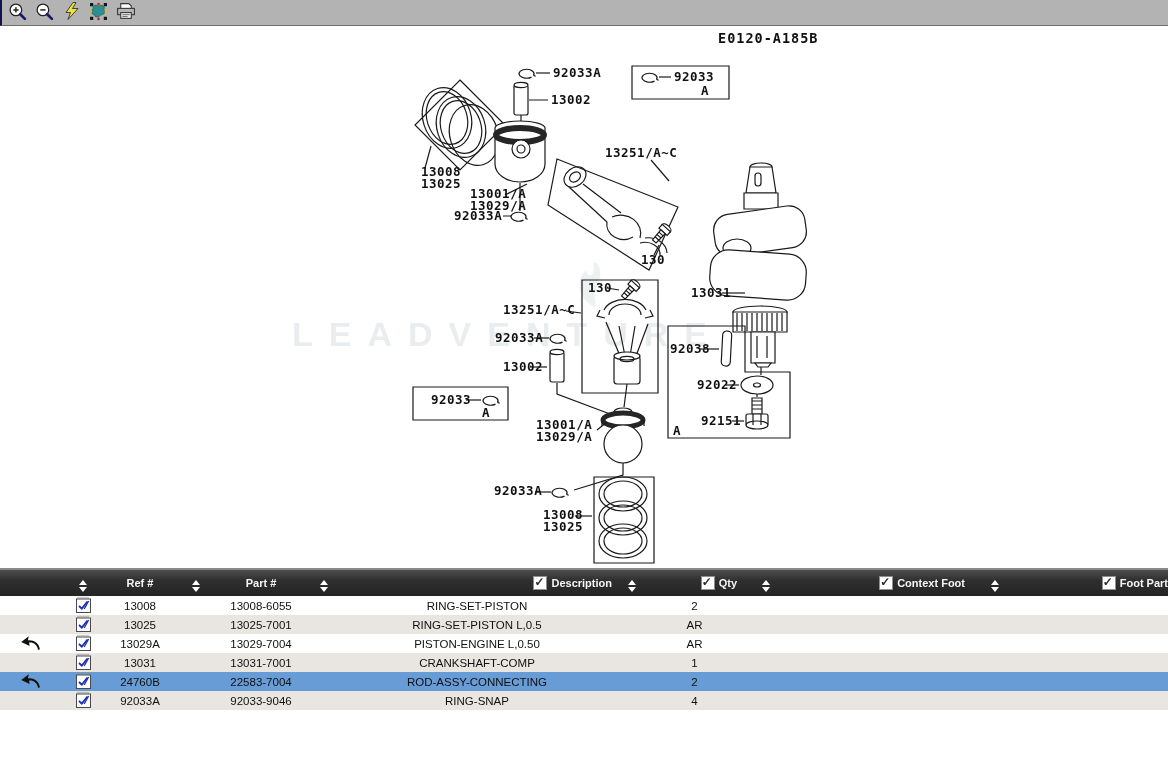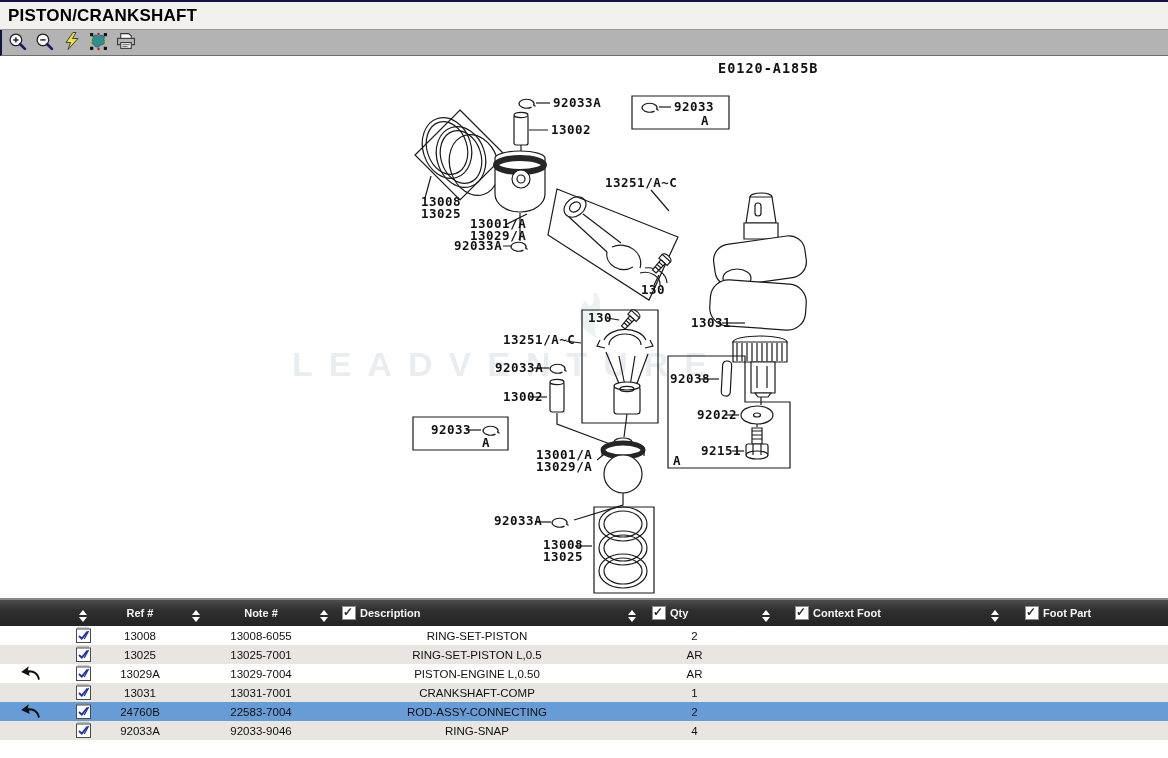--- a/index.html
+++ b/index.html
@@ -21,42 +21,39 @@
   .pt{stroke:#1a1a1a;stroke-width:1.2;fill:#ffffff;}
   .plabel{font-family:"DejaVu Sans Mono",monospace;font-weight:bold;font-size:12.5px;fill:#111;letter-spacing:.5px;}
   .diacode{font-family:"DejaVu Sans Mono",monospace;font-weight:bold;font-size:13.5px;fill:#111;letter-spacing:1px;}
   .wmtext{font-family:"Liberation Sans",sans-serif;font-weight:bold;font-size:34px;fill:#88a2ab;opacity:.18;letter-spacing:16px;}
   .wmflame{fill:#88a2ab;opacity:.15;}
 
   
   table.parts{border-collapse:collapse;table-layout:fixed;width:1168px;font-family:"Liberation Sans",sans-serif;}
   table.parts thead tr{height:27px;}
   table.parts th{background:linear-gradient(180deg,#4d4d4d 0%,#2f2f2f 40%,#242424 100%);border-top:2px solid #8a8a8a;color:#f5f5f5;font-size:11px;font-weight:bold;padding:0;vertical-align:middle;}
-  .thflex{display:flex;align-items:center;justify-content:flex-start;gap:4px;}
+  .thflex{display:flex;align-items:center;justify-content:flex-end;gap:4px;}
   table.parts td{height:18px;padding:0;font-size:11.5px;color:#101010;text-align:center;vertical-align:middle;overflow:hidden;white-space:nowrap;}
   table.parts tbody tr{background:#ffffff;}
   table.parts tbody tr:nth-child(even){background:#e9e6e1;}
   table.parts tbody tr.sel,table.parts tbody tr.sel:nth-child(even){background:#689cd6;}
   .c-arrow{text-align:center;}
   .c-icon{text-align:center;}
   .sort{display:inline-flex;flex-direction:column;align-items:center;gap:2px;}
   .sort i{display:block;width:0;height:0;border-left:4px solid transparent;border-right:4px solid transparent;}
   .sort .up{border-bottom:5px solid #fff;}
   .sort .down{border-top:5px solid #fff;}
   .cb{width:12px;height:12px;background:#fff;border:1px solid #8f8f8f;display:inline-block;position:relative;}
   .cb::after{content:"\2713";position:absolute;left:0px;top:-2px;font-size:12px;color:#2b2b2b;font-weight:bold;}
 </style>
 </head>
 <body>
 
 <div class="app">
 
-  <div class="titlebar">
-    <span class="title">PISTON/CRANKSHAFT</span>
-  </div>
 
   <div class="toolbar">
     <button class="tbtn">
       <span>
         <svg width="19" height="19" viewBox="0 0 18 18">
             <circle cx="7.5" cy="7.5" r="5.5" fill="#fff" stroke="#222" stroke-width="1.2"></circle>
             <path d="M11.6,11.6 L16,16" stroke="#1a1a6e" stroke-width="2.6" stroke-linecap="round"></path>
             <path d="M5,7.5 H10 M7.5,5 V10" stroke="#222" stroke-width="1.4"></path>
           </svg>
       </span>
@@ -308,21 +305,21 @@
         <th></th>
         <th><span class="sort">
               <i class="up"></i>
               <i class="down"></i>
             </span></th>
         <th><span>Ref #</span></th>
         <th><span class="sort">
               <i class="up"></i>
               <i class="down"></i>
             </span></th>
-        <th><span>Note #</span></th>
+        <th><span>Part #</span></th>
         <th><span class="sort">
               <i class="up"></i>
               <i class="down"></i>
             </span></th>
         <th>
             <span class="thflex">
               <span class="cb"></span>
               <span>Description</span>
             </span>
           </th>

